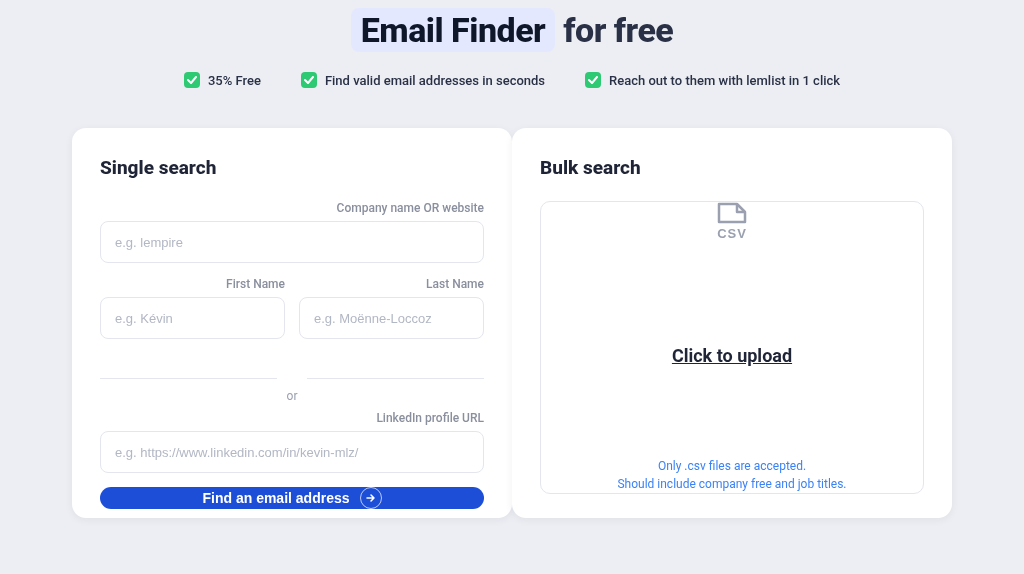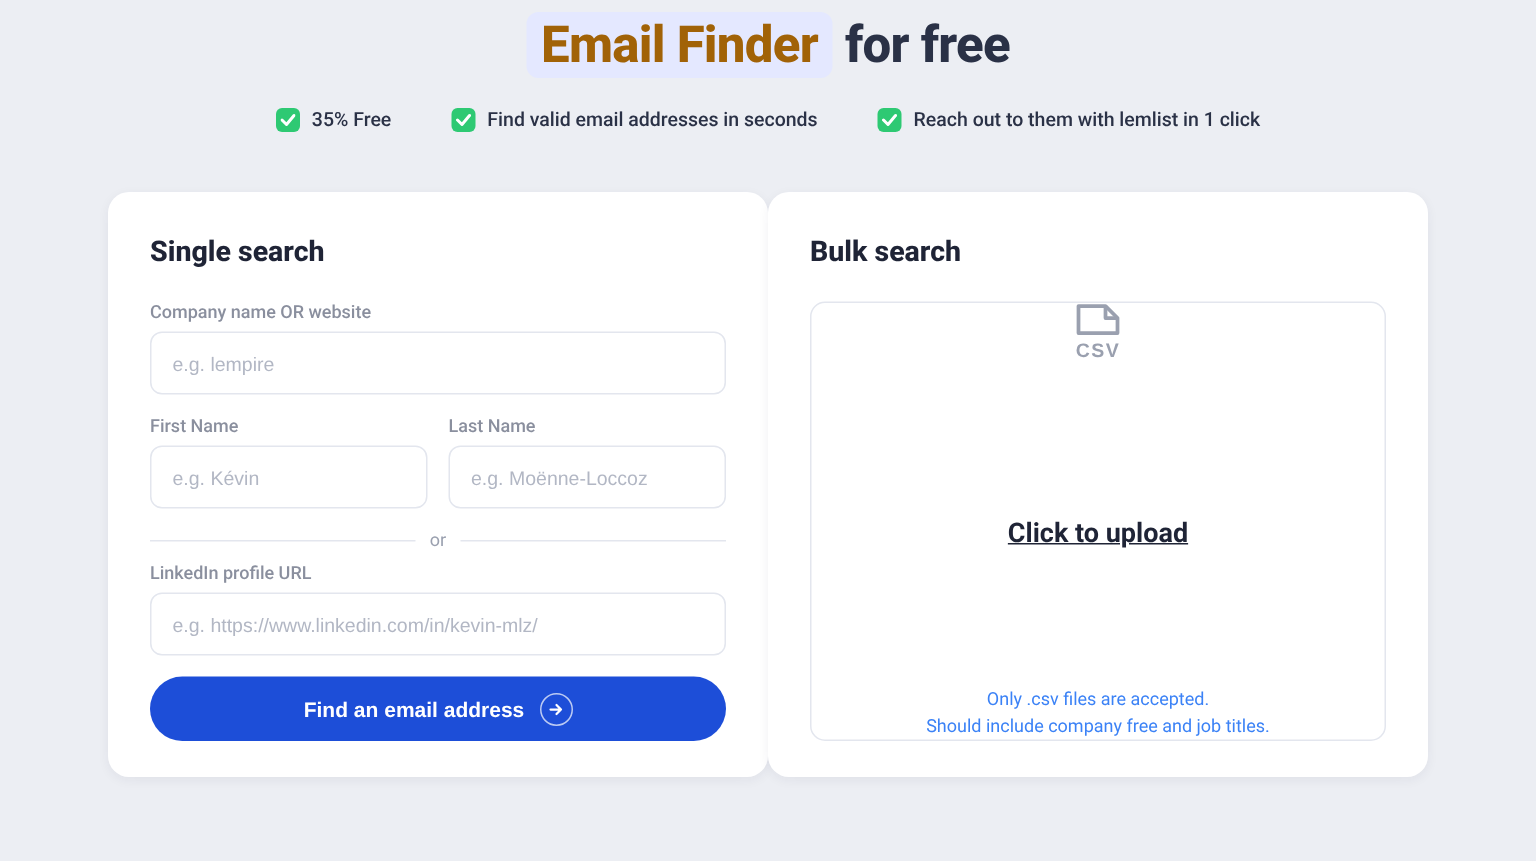--- a/index.html
+++ b/index.html
@@ -14,21 +14,21 @@
     text-align: center;
     padding-top: 10px;
   }
   .hero h1 {
     font-size: 34px;
     font-weight: 800;
     color: #2a3146;
     letter-spacing: -0.5px;
   }
   .hero h1 .highlight {
-    color: #a16207;
+    color: #0f172a;
     background: #e4e8ff;
     border-radius: 8px;
     padding: 2px 10px;
   }
   .features {
     display: flex;
     justify-content: center;
     gap: 40px;
     margin-top: 22px;
     margin-bottom: 40px;
@@ -72,20 +72,21 @@
     color: #1f2436;
     margin-bottom: 22px;
   }
   .form-group { margin-bottom: 14px; }
   .form-group label {
     display: block;
     font-size: 12px;
     color: #8a8f9e;
     font-weight: 500;
     margin-bottom: 6px;
+    text-align: right;
   }
   .form-group input {
     width: 100%;
     height: 42px;
     border: 1px solid #e3e6ee;
     border-radius: 8px;
     padding: 0 14px;
     font-size: 13px;
     color: #2a3146;
     background: #fff;
@@ -104,20 +105,21 @@
     margin: 4px 0 8px 0;
   }
   .divider .line {
     flex: 1;
     height: 1px;
     background: #e3e6ee;
   }
   .divider .or {
     font-size: 12px;
     color: #9aa0af;
+    margin-top: 36px;
   }
   .spacer { flex: 1; }
   .submit-btn {
     width: 100%;
     height: 46px;
     background: #1d4ed8;
     border: none;
     border-radius: 26px;
     color: #fff;
     font-size: 14px;

